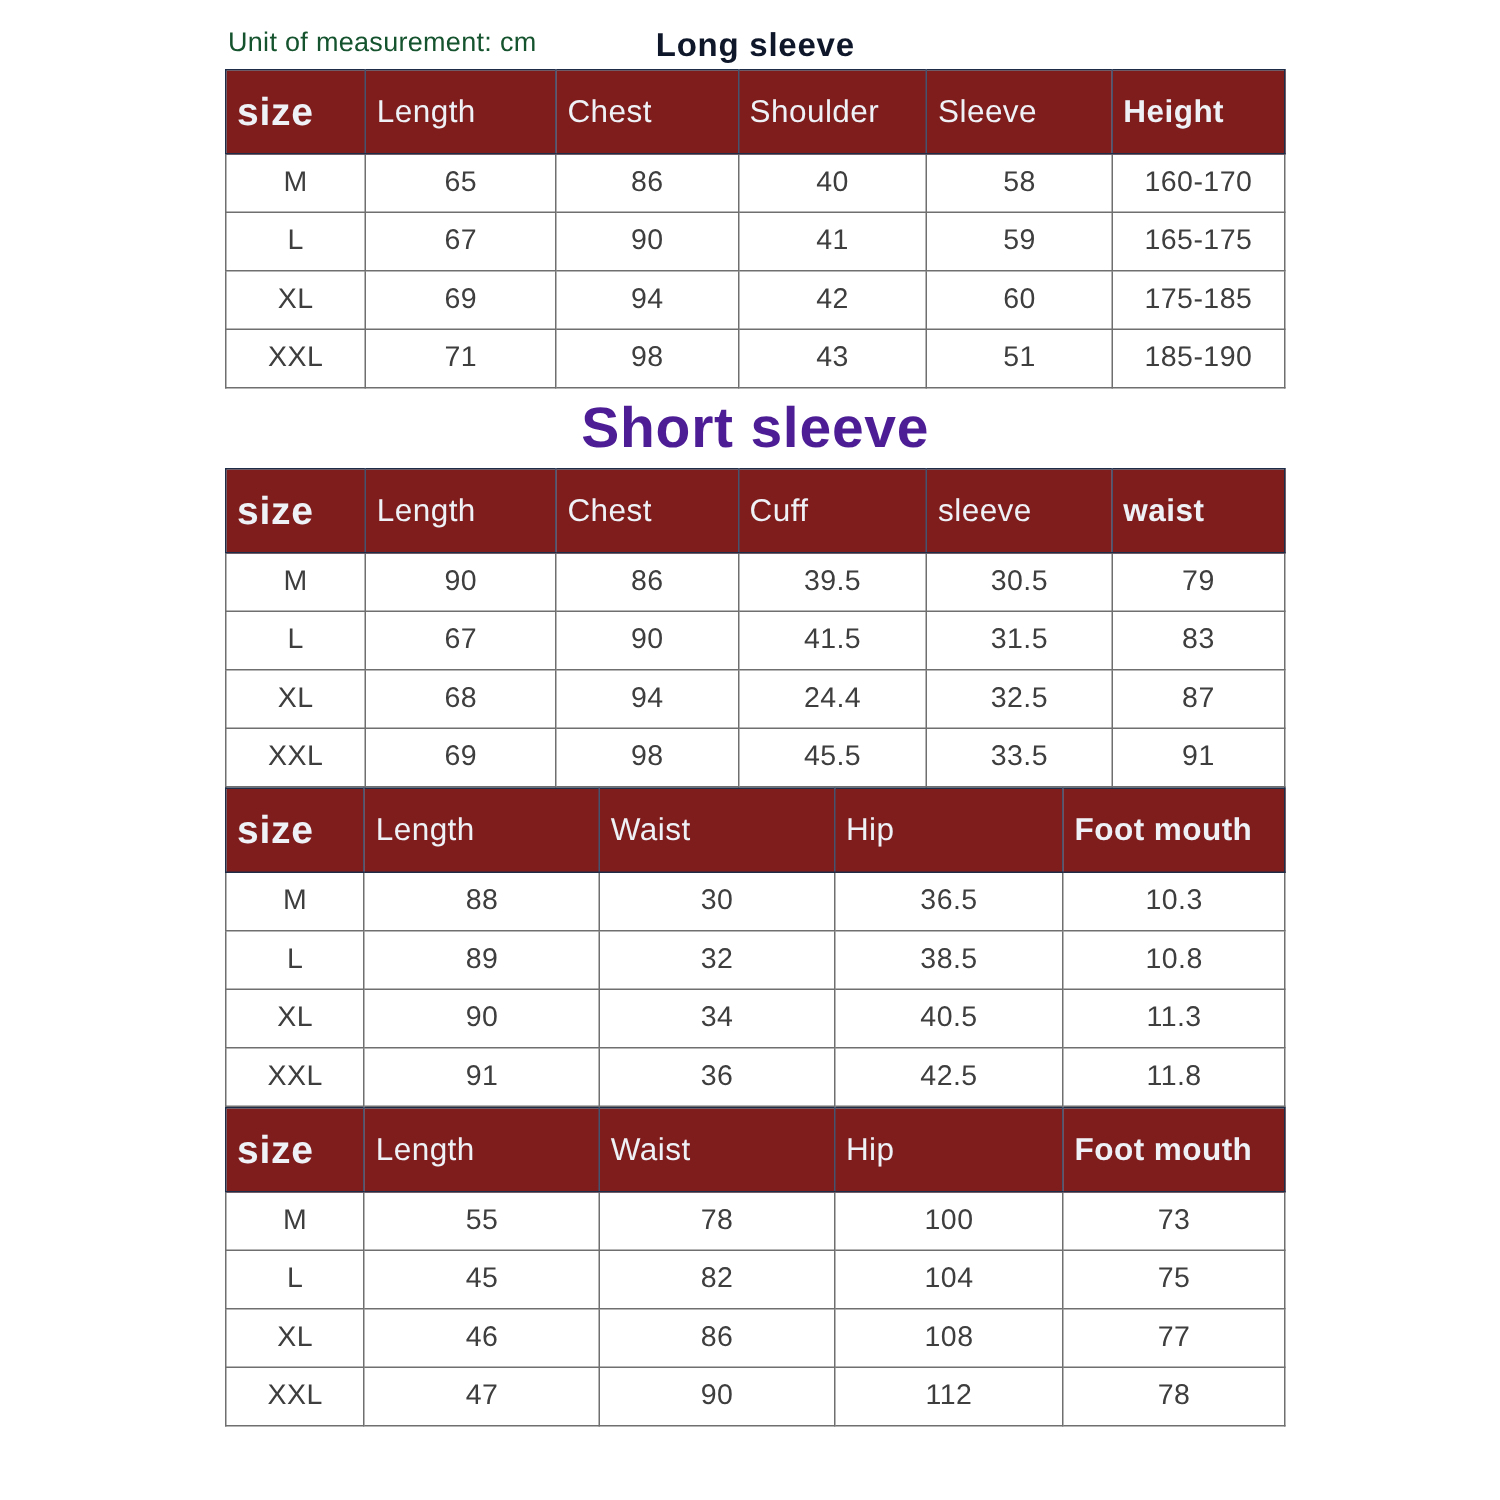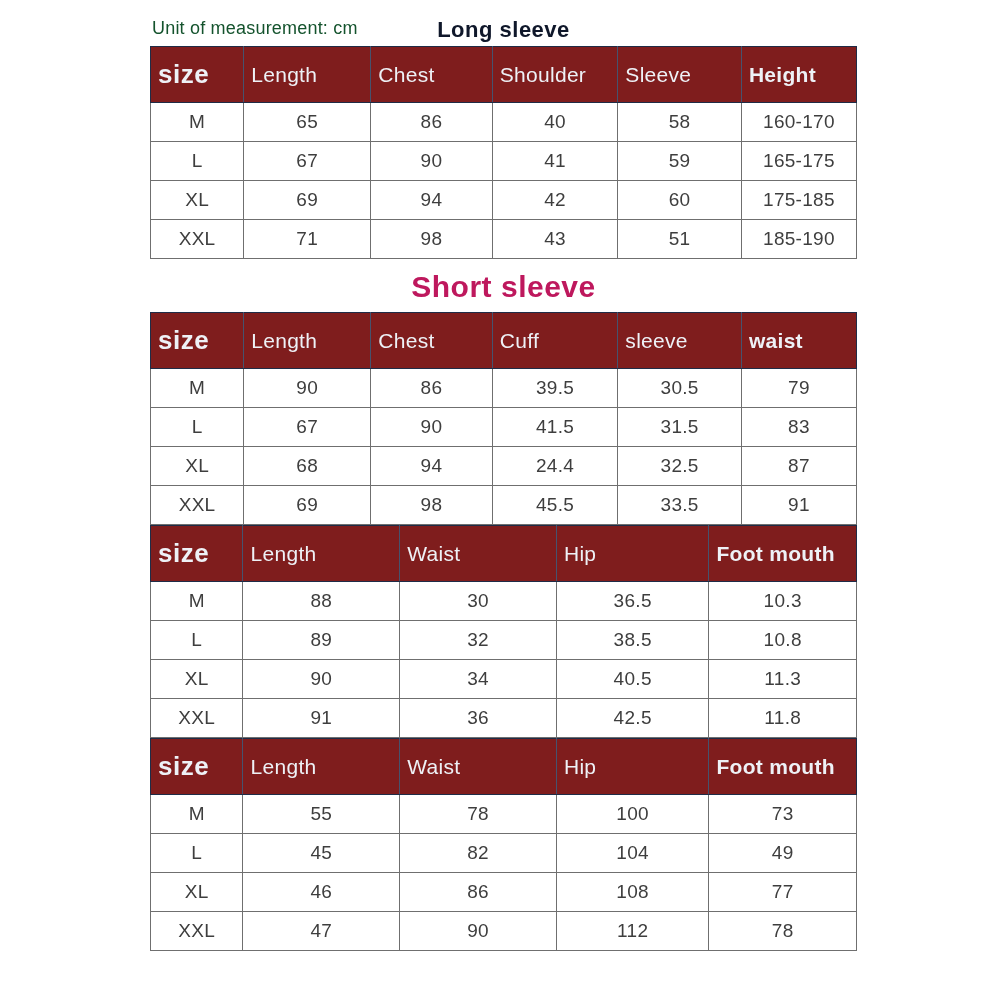--- a/index.html
+++ b/index.html
@@ -15,21 +15,21 @@
   .head-row .title{
     position:absolute;left:0;right:0;bottom:3px;margin:0;
     text-align:center;font-size:22px;font-weight:700;color:#0f172a;letter-spacing:.5px;
   }
   .head-row .unit{
     position:absolute;left:2px;bottom:7px;
     font-size:18px;color:#14532d;letter-spacing:.2px;
   }
   .mid-title{
     margin:9px 0 7px;text-align:center;line-height:37px;
-    font-size:30px;font-weight:700;color:#be185d;letter-spacing:.5px;
+    font-size:38px;font-weight:700;color:#4c1d95;letter-spacing:.5px;
   }
 
   
   table{width:100%;border-collapse:collapse;table-layout:fixed;}
   th{
     background:#7f1d1d;color:#eef1f6;
     font-size:21px;font-weight:400;height:41px;
     border:1px solid #46536e;
     border-top-color:#1f2c47;border-bottom-color:#1f2c47;
     padding:7px;text-align:left;letter-spacing:.3px;
@@ -253,21 +253,21 @@
             <td>55</td>
             <td>78</td>
             <td>100</td>
             <td>73</td>
           </tr>
           <tr>
             <td>L</td>
             <td>45</td>
             <td>82</td>
             <td>104</td>
-            <td>49</td>
+            <td>75</td>
           </tr>
           <tr>
             <td>XL</td>
             <td>46</td>
             <td>86</td>
             <td>108</td>
             <td>77</td>
           </tr>
           <tr>
             <td>XXL</td>

